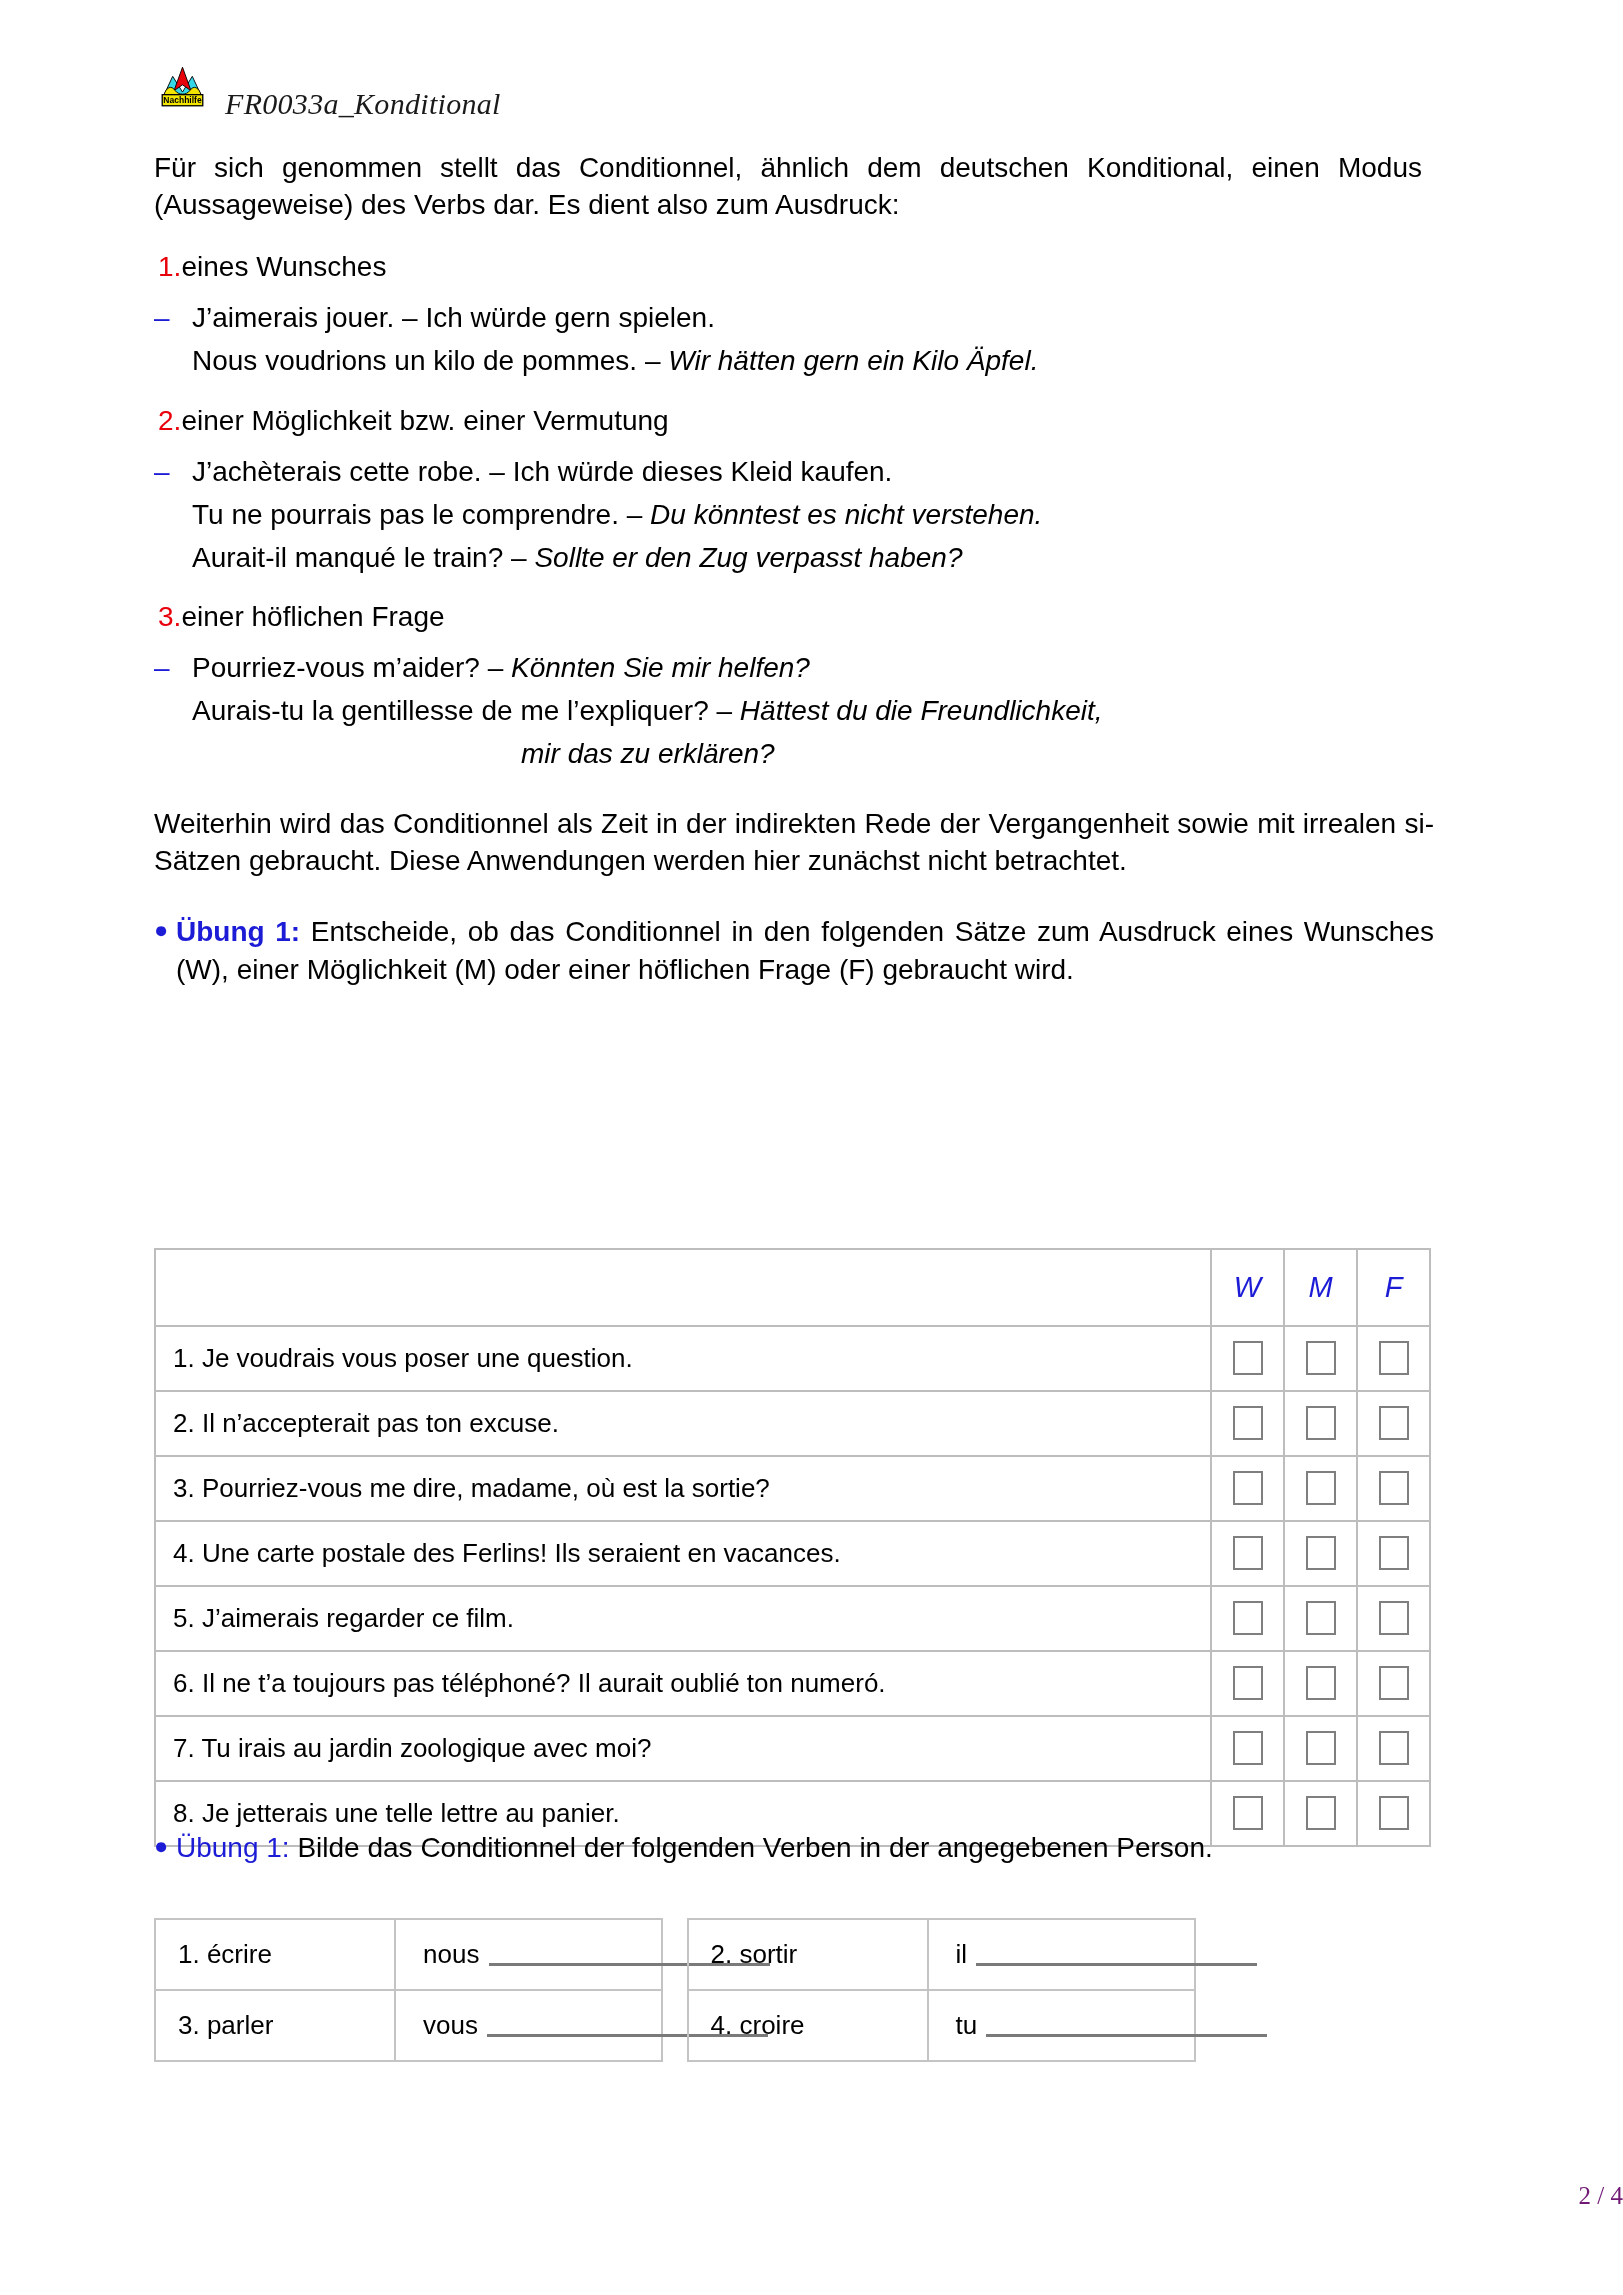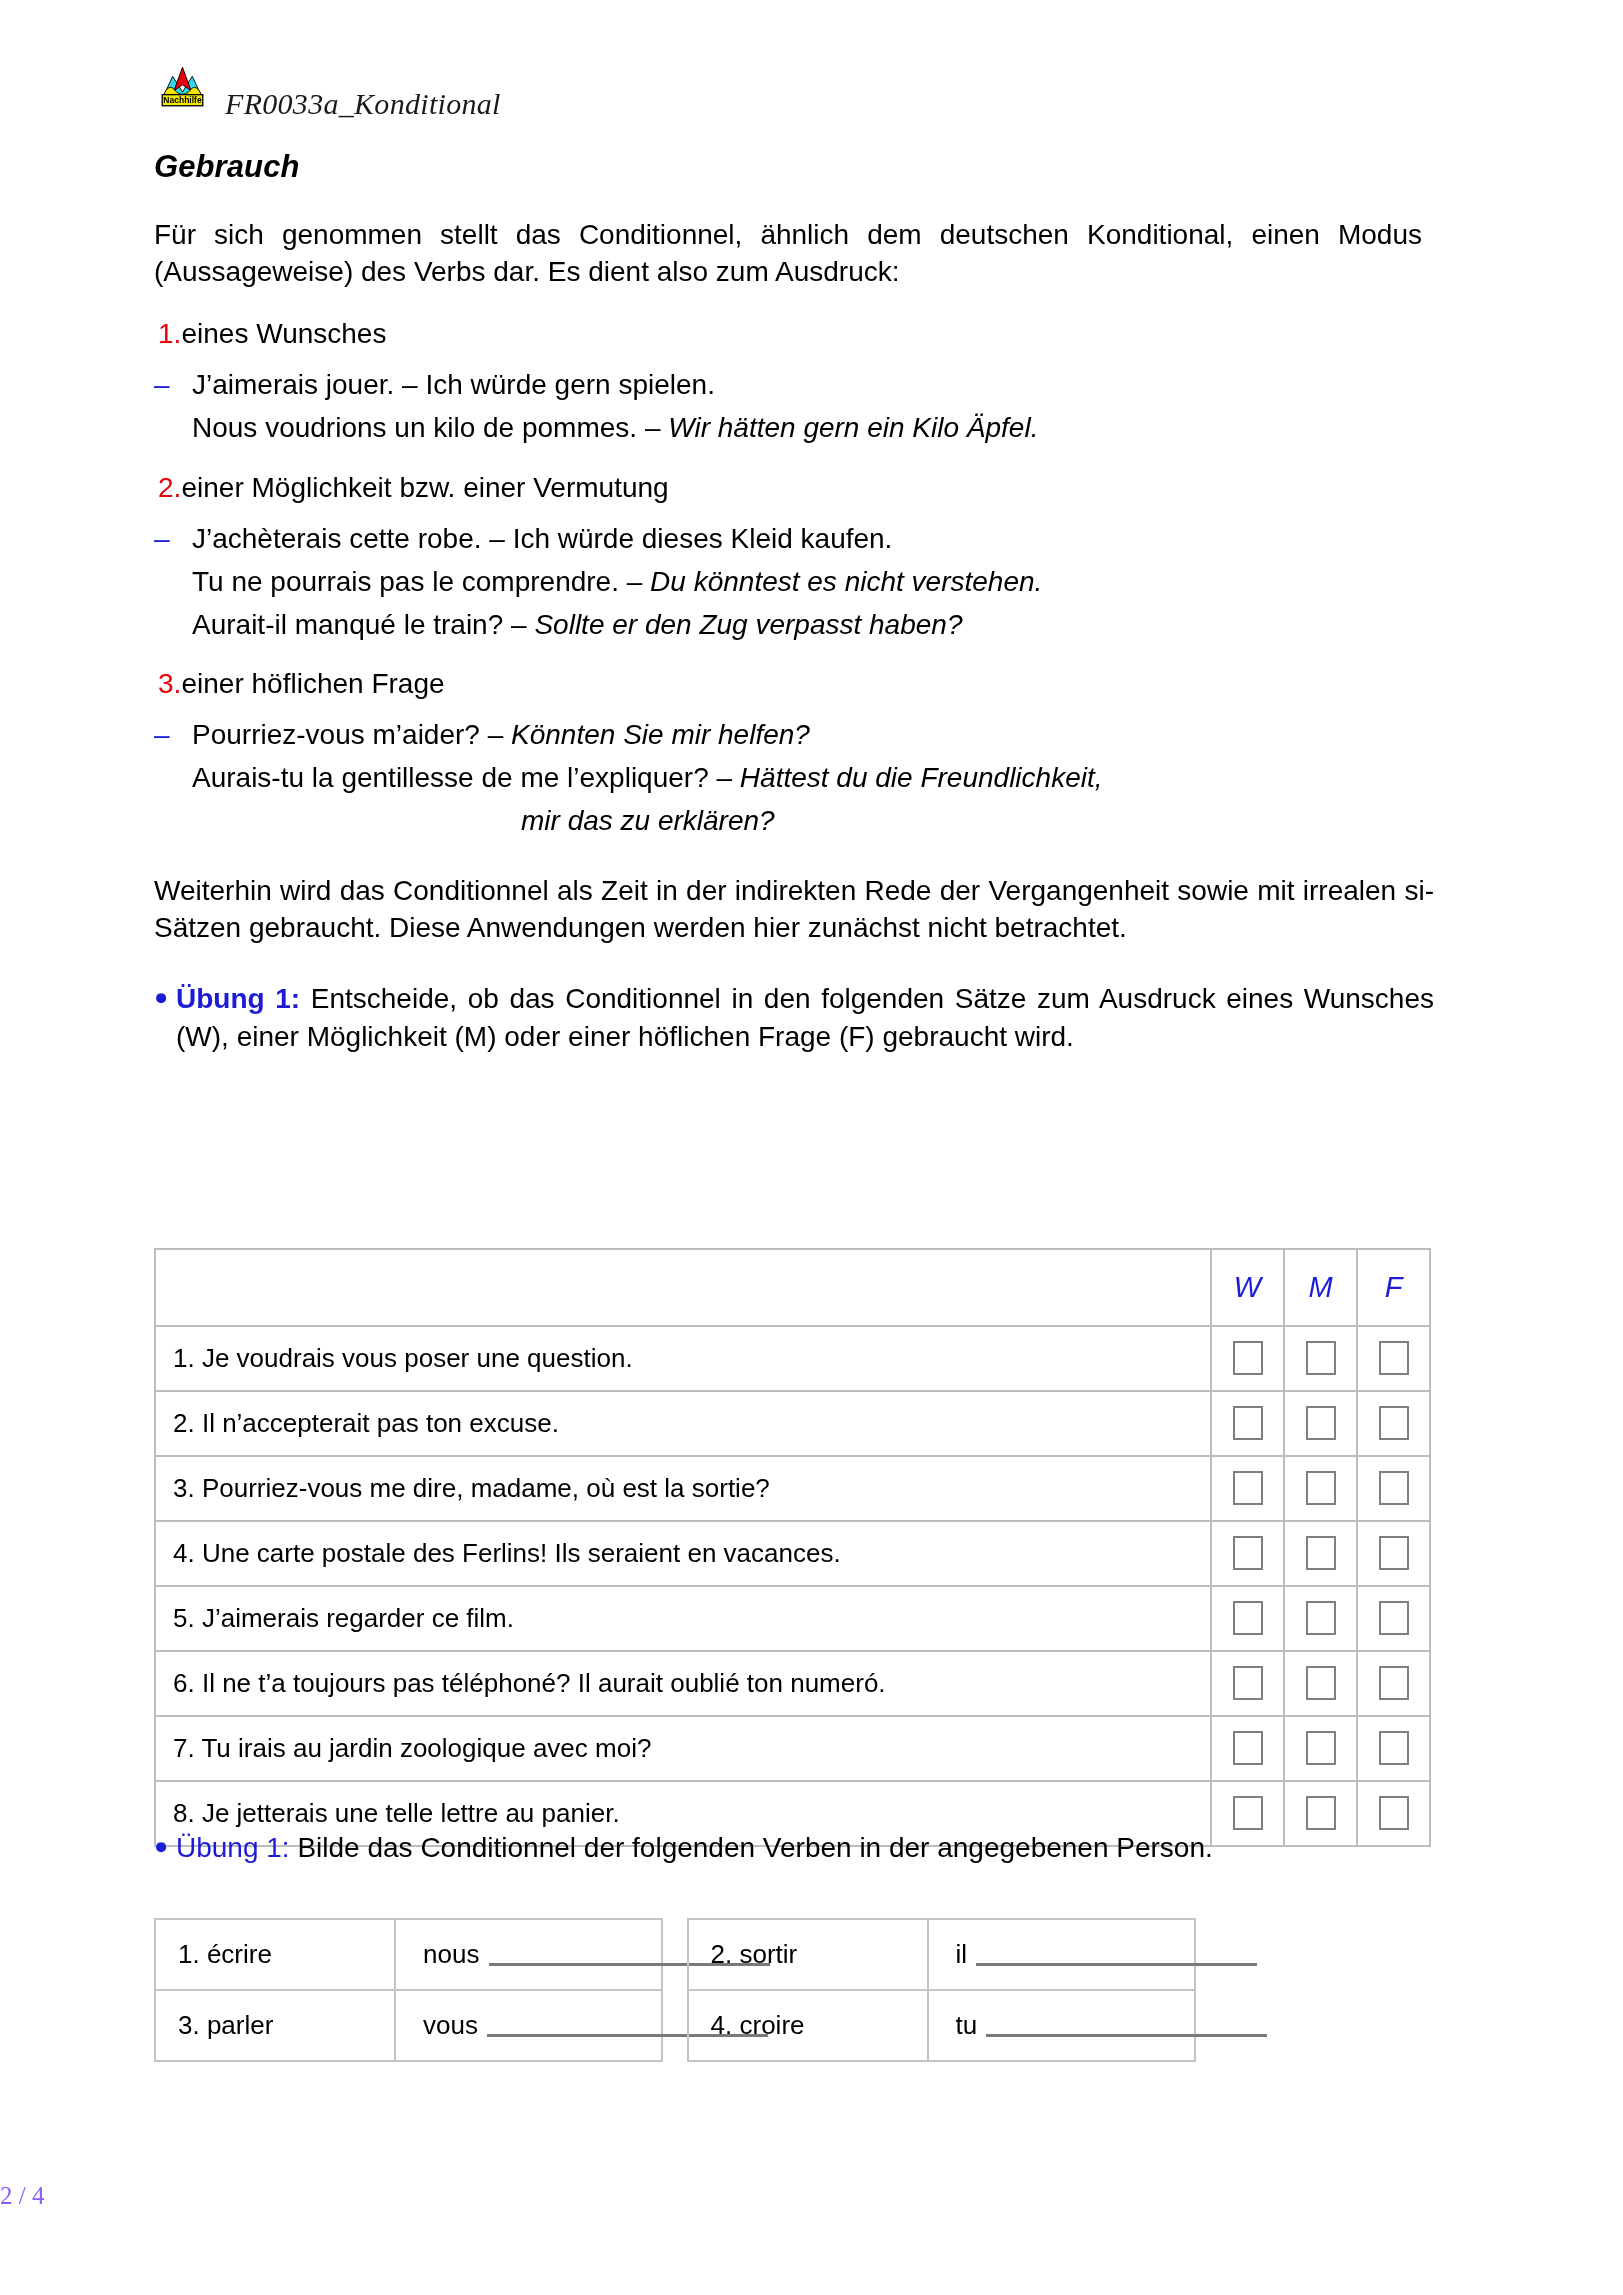--- a/index.html
+++ b/index.html
@@ -230,24 +230,24 @@
     margin-left: 9.2px;
     vertical-align: -2.6px;
   }
 
   
   .footer {
     position: absolute;
     left: 0;
     top: 2182px;
     width: 1623px;
-    text-align: left;
+    text-align: right;
     font-family: "Liberation Serif", serif;
     font-size: 25px;
-    color: #8b5cf6;
+    color: #701a75;
   }
 </style>
 </head>
 <body>
 
 <div class="page">
 
   <div class="header">
     <div class="logo">
       <svg width="51" height="45" viewBox="0 0 78 68" xmlns="http://www.w3.org/2000/svg">
@@ -256,21 +256,20 @@
         <path d="M10 50 C14 36, 22 33, 28 42 C33 49, 45 49, 50 42 C56 33, 64 36, 68 50 Z" fill="#f2e500" stroke="#000" stroke-width="1.4"></path>
         <rect x="8" y="48" width="62" height="17" fill="#f2e500" stroke="#000" stroke-width="2"></rect>
         <text x="39" y="61" font-family="Liberation Sans, sans-serif" font-size="13" font-weight="bold" text-anchor="middle" fill="#000">Nachhilfe</text>
       </svg>
     </div>
     <div class="doc-title">FR0033a_Konditional</div>
   </div>
 
   <div class="content">
 
-    <h1 class="section-title">Gebrauch</h1>
 
     <p class="intro">Für sich genommen stellt das Conditionnel, ähnlich dem deutschen Konditional, einen Modus (Aussageweise) des Verbs dar. Es dient also zum Ausdruck:</p>
 
     <div class="usage-group">
       <div class="numbered">
         <span class="num">1.</span><span>eines Wunsches</span>
       </div>
       <div class="dash-item">
         <span class="dash">–</span><span>J’aimerais jouer. – </span><span>Ich würde gern spielen.</span>
       </div>

